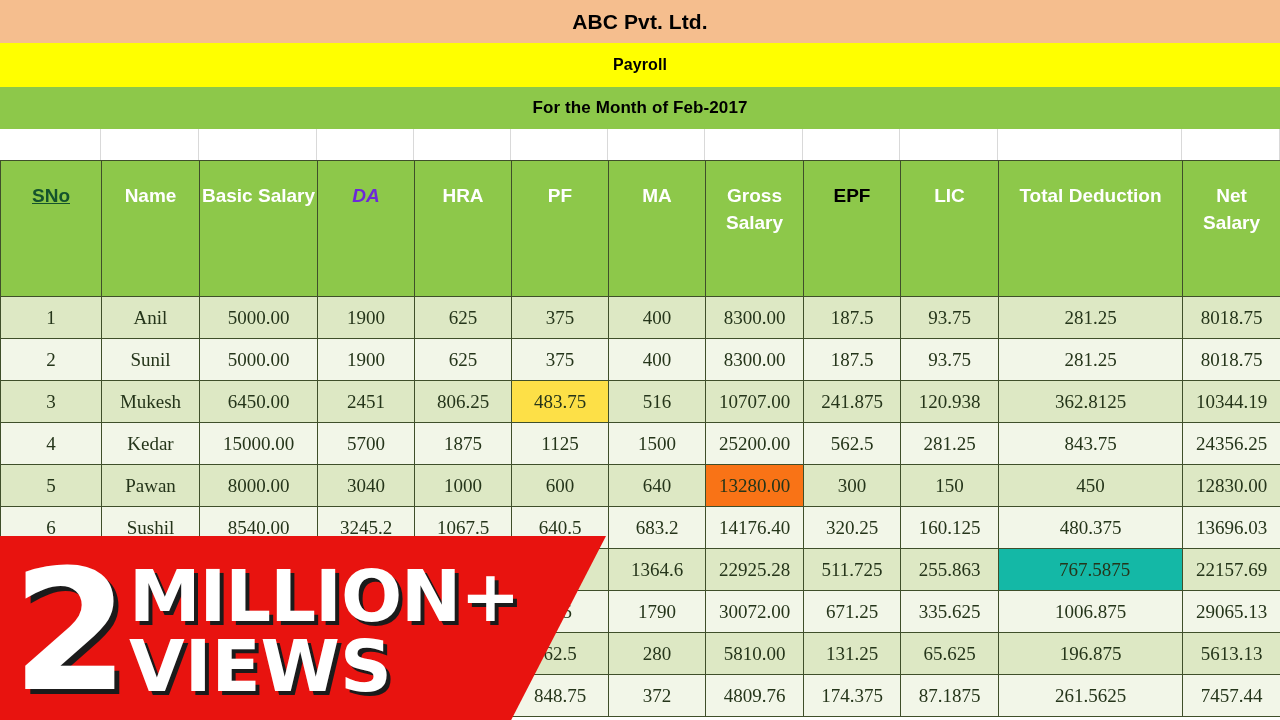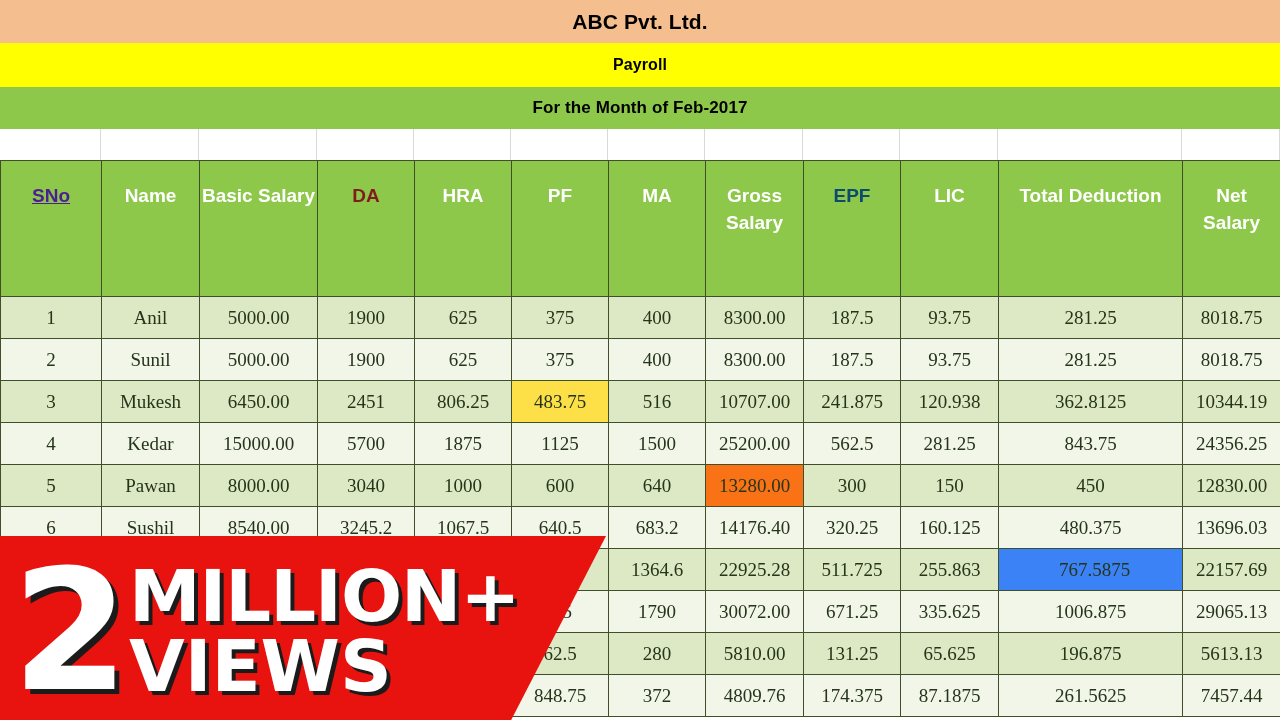--- a/index.html
+++ b/index.html
@@ -204,30 +204,30 @@
       <div class="gline" style="left: 899px;"></div>
       <div class="gline" style="left: 997px;"></div>
       <div class="gline" style="left: 1181px;"></div>
       <div class="gline" style="left: 1279px;"></div>
     </div>
 
   <div id="table-wrap">
     <table class="payroll">
       <thead>
         <tr>
-            <th style="width: 101px; background: rgb(141, 200, 74); color: #4c1d95; text-decoration: underline;">SNo</th>
+            <th style="width: 101px; background: rgb(141, 200, 74); color: #14532d; text-decoration: underline;">SNo</th>
             <th style="width: 98px; background: rgb(141, 200, 74); color: rgb(255, 255, 255);">Name</th>
             <th style="width: 118px; background: rgb(141, 200, 74); color: rgb(255, 255, 255);">Basic Salary</th>
-            <th style="width: 97px; background: rgb(141, 200, 74); color: #7f1d1d;">DA</th>
+            <th style="width: 97px; background: rgb(141, 200, 74); color: #6d28d9; font-style: italic;">DA</th>
             <th style="width: 97px; background: rgb(141, 200, 74); color: rgb(255, 255, 255);">HRA</th>
             <th class="selected" style="width: 97px; background: rgb(141, 200, 74); color: rgb(255, 255, 255);">PF</th>
             <th style="width: 97px; background: rgb(141, 200, 74); color: rgb(255, 255, 255);">MA</th>
             <th class="two-line" style="width: 98px; background: rgb(141, 200, 74); color: rgb(255, 255, 255);">Gross
 Salary</th>
-            <th style="width: 97px; background: rgb(141, 200, 74); color: #0c4a6e;">EPF</th>
+            <th style="width: 97px; background: rgb(141, 200, 74); color: #000000;">EPF</th>
             <th style="width: 98px; background: rgb(141, 200, 74); color: rgb(255, 255, 255);">LIC</th>
             <th style="width: 184px; background: rgb(141, 200, 74); color: rgb(255, 255, 255);">Total Deduction</th>
             <th class="two-line" style="width: 98px; background: rgb(141, 200, 74); color: rgb(255, 255, 255);">Net
 Salary</th>
           </tr>
       </thead>
       <tbody>
           <tr class="row-odd">
             <td style="width: 101px; position: relative; background: rgb(221, 232, 196);">1</td>
             <td style="width: 98px; position: relative; background: rgb(221, 232, 196);">Anil</td>
@@ -316,21 +316,21 @@
             <td style="width: 101px; position: relative; background: rgb(221, 232, 196);">7</td>
             <td style="width: 98px; position: relative; background: rgb(221, 232, 196);"></td>
             <td style="width: 118px; position: relative; background: rgb(221, 232, 196);"></td>
             <td style="width: 97px; position: relative; background: rgb(221, 232, 196);"></td>
             <td style="width: 97px; position: relative; background: rgb(221, 232, 196);"></td>
             <td style="width: 97px; position: relative; background: rgb(221, 232, 196);">5</td>
             <td style="width: 97px; position: relative; background: rgb(221, 232, 196);">1364.6</td>
             <td style="width: 98px; position: relative; background: rgb(221, 232, 196);">22925.28</td>
             <td style="width: 97px; position: relative; background: rgb(221, 232, 196);">511.725</td>
             <td style="width: 98px; position: relative; background: rgb(221, 232, 196);">255.863</td>
-            <td style="width: 184px; position: relative; background: #3b82f6; padding-left: 8px;">767.5875</td>
+            <td style="width: 184px; position: relative; background: #14b8a6; padding-left: 8px;">767.5875</td>
             <td style="width: 98px; position: relative; background: rgb(221, 232, 196);">22157.69</td>
           </tr>
           <tr class="row-even">
             <td style="width: 101px; position: relative; background: rgb(242, 246, 232);">8</td>
             <td style="width: 98px; position: relative; background: rgb(242, 246, 232);"></td>
             <td style="width: 118px; position: relative; background: rgb(242, 246, 232);"></td>
             <td style="width: 97px; position: relative; background: rgb(242, 246, 232);"></td>
             <td style="width: 97px; position: relative; background: rgb(242, 246, 232);"></td>
             <td style="width: 97px; position: relative; background: rgb(242, 246, 232);">2.5</td>
             <td style="width: 97px; position: relative; background: rgb(242, 246, 232);">1790</td>

